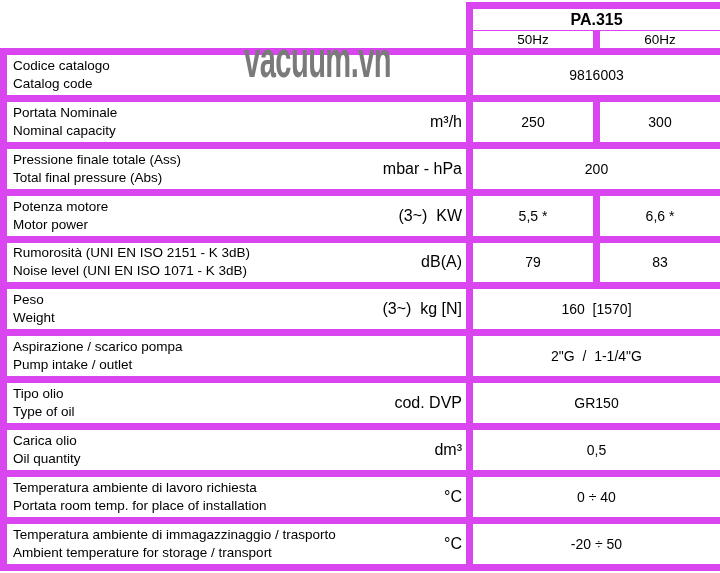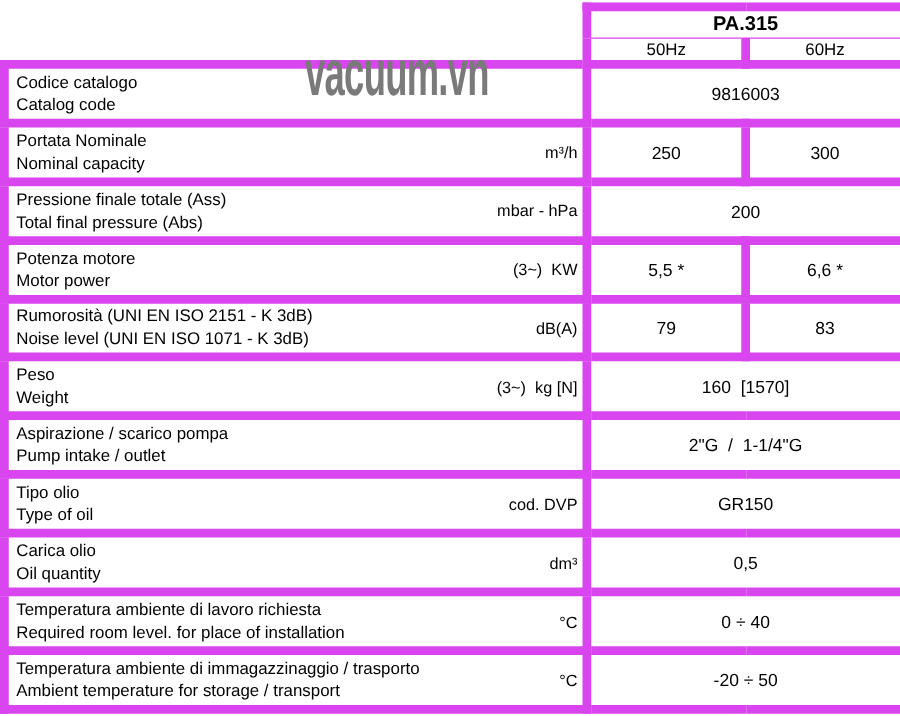--- a/index.html
+++ b/index.html
@@ -30,21 +30,21 @@
 
   tr.data { height:24px; }
   td.lc { padding:0; }
   .lcw {
     display:flex; justify-content:space-between; align-items:center;
     width:100%; height:100%;
   }
   .lbl { padding-left:6px; font-size:13.5px; line-height:18px; }
   .unit {
     padding-right:4px; padding-left:4px;
-    font-size:13px; white-space:pre; flex-shrink:0; text-align:right;
+    font-size:16px; white-space:pre; flex-shrink:0; text-align:right;
   }
   td.val { text-align:center; font-size:14px; white-space:pre; }
 
   .watermark {
     position:absolute; left:244px; top:33px;
     font-size:52px; line-height:53px; font-weight:bold;
     letter-spacing:-1px; color:#7a7a7a;
     transform:scaleX(0.56); transform-origin:left center;
     white-space:nowrap; pointer-events:none;
   }
@@ -192,21 +192,21 @@
       </div>
           </td>
       <td class="val" colspan="2">0,5</td>
     </tr>
 
     <tr class="data">
       <td class="lc">
             <div class="lcw">
         <div class="lbl">
           <div>Temperatura ambiente di lavoro richiesta</div>
-          <div>Required room level. for place of installation</div>
+          <div>Portata room temp. for place of installation</div>
         </div>
         <div class="unit">°C</div>
       </div>
           </td>
       <td class="val" colspan="2">0 ÷ 40</td>
     </tr>
 
     <tr class="data">
       <td class="lc">
             <div class="lcw">

